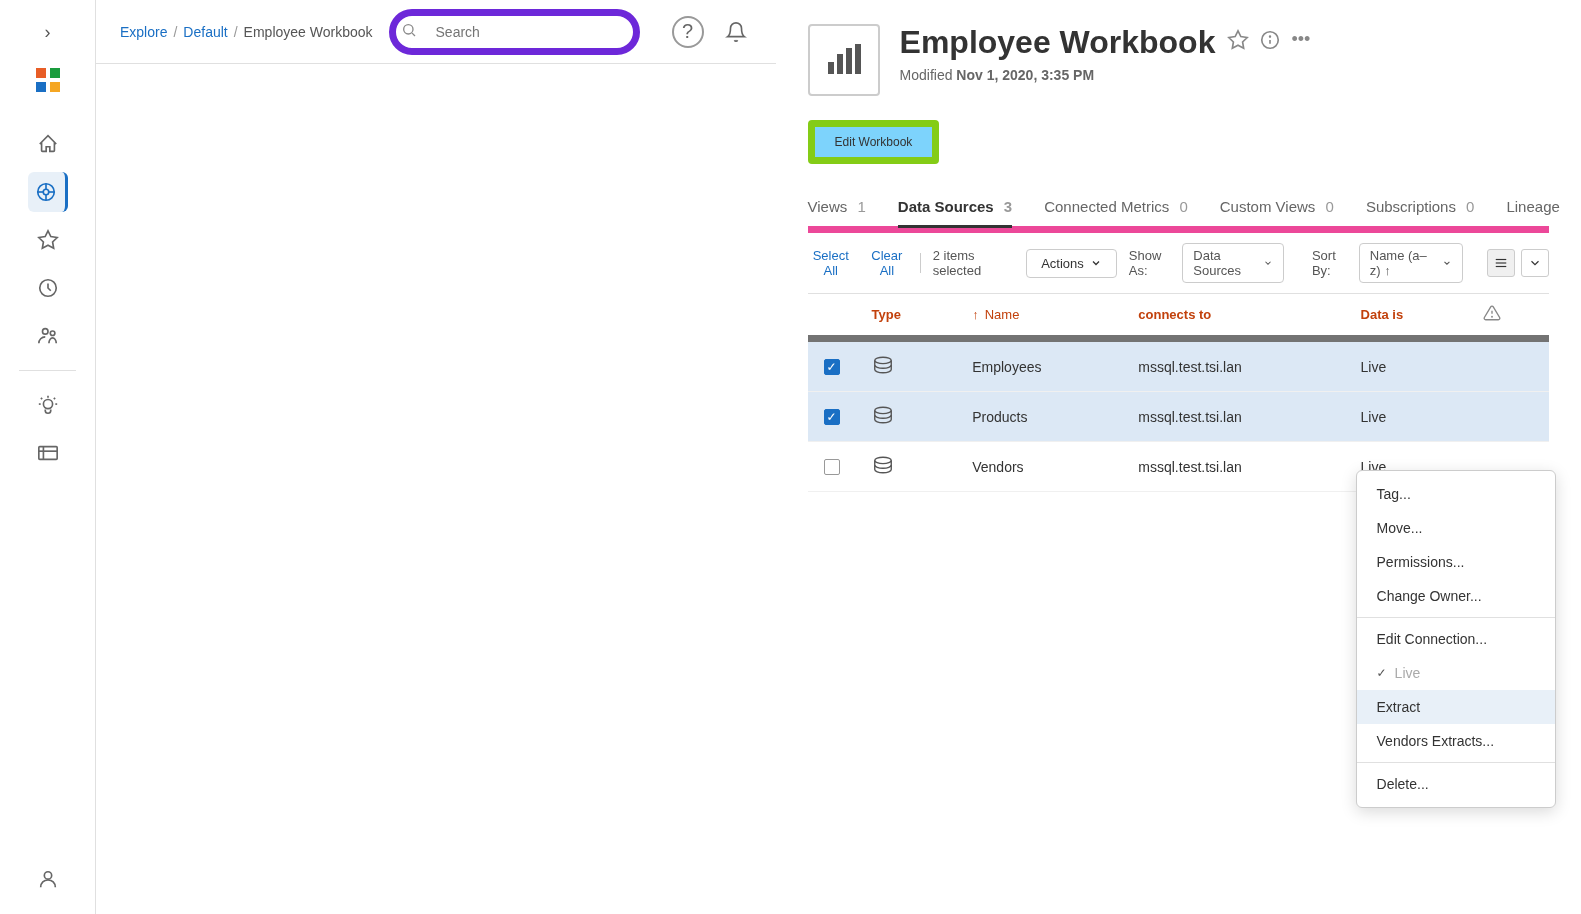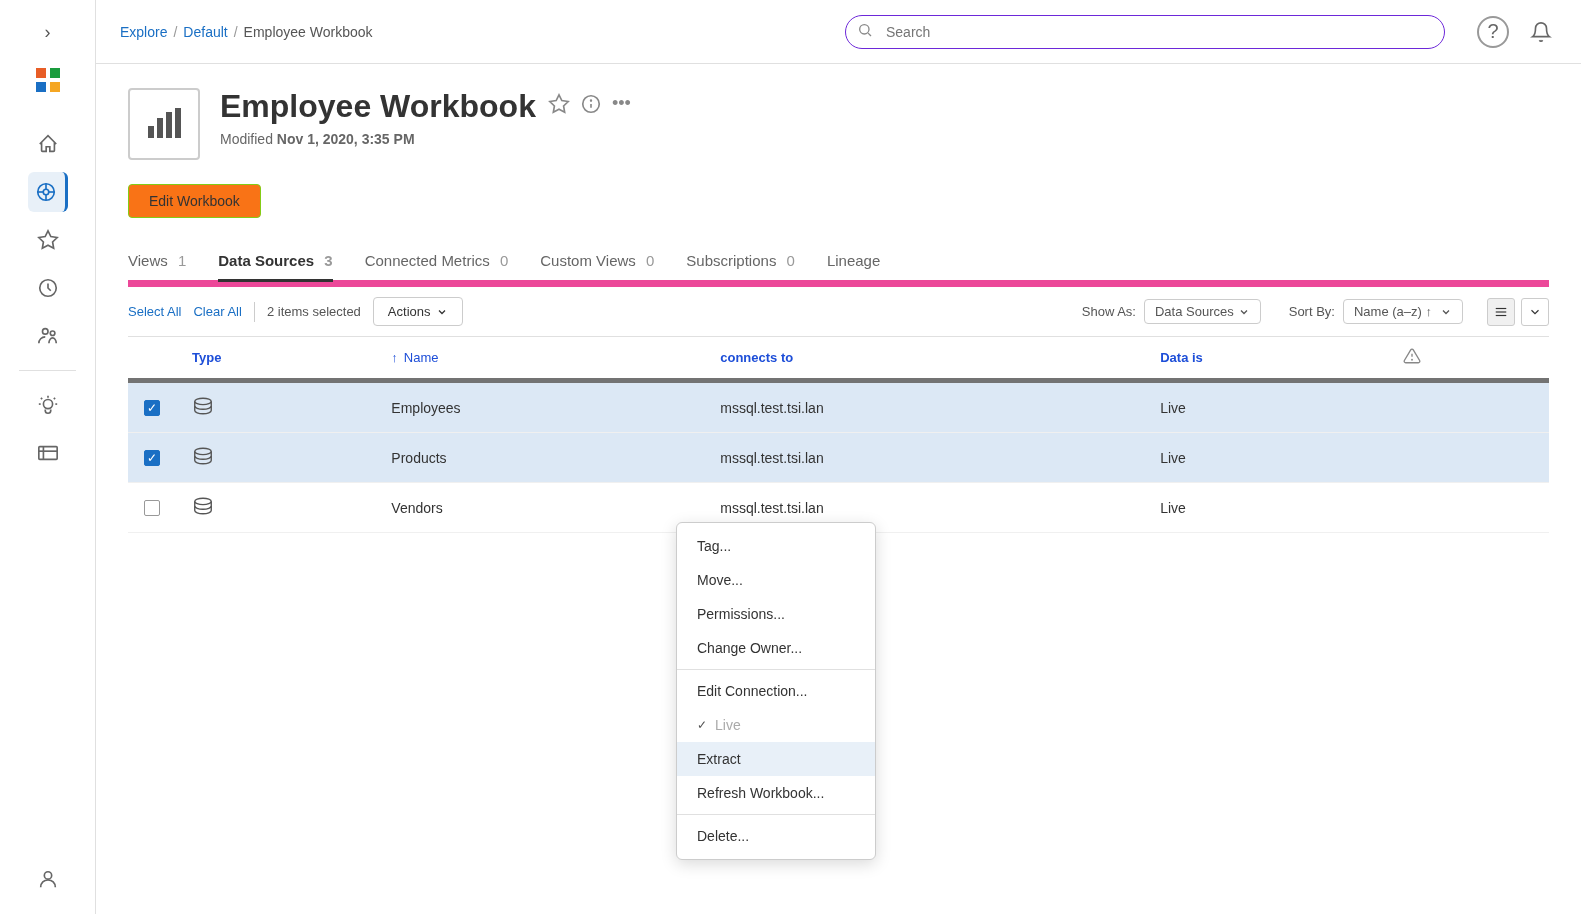--- a/index.html
+++ b/index.html
@@ -8,44 +8,44 @@
     
     .sidebar { width: 96px; background: #fff; border-right: 1px solid #e0e0e0; display: flex; flex-direction: column; align-items: center; padding: 12px 0; gap: 4px; position: relative; }
     .sidebar-toggle { width: 40px; height: 40px; display: flex; align-items: center; justify-content: center; cursor: pointer; color: #555; font-size: 18px; margin-bottom: 8px; }
     .sidebar-icon { width: 40px; height: 40px; display: flex; align-items: center; justify-content: center; cursor: pointer; color: #666; font-size: 20px; border-radius: 6px; margin: 2px 0; }
     .sidebar-icon.active { background: #e8f0f8; color: #1a6fc4; border-right: 3px solid #1a6fc4; }
     .sidebar-logo { color: #e85d26; font-size: 22px; margin-bottom: 16px; }
     .sidebar-divider { width: 60%; height: 1px; background: #e0e0e0; margin: 8px 0; }
     .sidebar-bottom { margin-top: auto; }
 
     
-    .main { flex: 1; display: flex; flex-direction: column; overflow: hidden; }
+    .main { flex: 1; display: flex; flex-direction: row; overflow: hidden; }
 
     
     .header { height: 64px; border-bottom: 1px solid #e0e0e0; display: flex; align-items: center; padding: 0 24px; gap: 16px; }
     .breadcrumb { display: flex; align-items: center; gap: 6px; font-size: 14px; color: #555; }
     .breadcrumb a { color: #1a6fc4; text-decoration: none; cursor: pointer; }
     .breadcrumb-sep { color: #999; }
     .search-bar { flex: 1; max-width: 600px; margin-left: auto; position: relative; }
-    .search-bar input { width: 100%; padding: 8px 16px 8px 40px; border: 1px solid #6d28d9; border-radius: 24px; font-size: 14px; color: #555; background: #fff; }
+    .search-bar input { width: 100%; padding: 8px 16px 8px 40px; border: 7px solid #6d28d9; border-radius: 24px; font-size: 14px; color: #555; background: #fff; }
     .search-icon { position: absolute; left: 12px; top: 50%; transform: translateY(-50%); color: #888; font-size: 16px; }
     .header-icons { display: flex; gap: 16px; align-items: center; margin-left: 16px; }
     .header-icon { font-size: 20px; color: #666; cursor: pointer; width: 32px; height: 32px; display: flex; align-items: center; justify-content: center; border-radius: 50%; border: 2px solid #999; }
     .header-icon.bell { border: none; }
 
     
     .content { flex: 1; padding: 24px 32px; overflow-y: auto; position: relative; }
     .workbook-header { display: flex; align-items: flex-start; gap: 20px; margin-bottom: 24px; }
     .workbook-icon { width: 72px; height: 72px; border: 2px solid #ccc; border-radius: 4px; display: flex; align-items: center; justify-content: center; font-size: 32px; color: #333; }
     .workbook-info { display: flex; flex-direction: column; gap: 6px; }
     .workbook-title-row { display: flex; align-items: center; gap: 12px; }
     .workbook-title { font-size: 32px; font-weight: 600; color: #333; }
     .workbook-action-icons { display: flex; gap: 10px; color: #888; font-size: 18px; cursor: pointer; }
 
-    .edit-btn { margin-bottom: 24px; padding: 8px 20px; border: 1px solid #84cc16; border-radius: 4px; background: #f97316; cursor: pointer; font-size: 14px; color: #333; }
+    .edit-btn { margin-bottom: 24px; padding: 8px 20px; border: 7px solid #84cc16; border-radius: 4px; background: #7dd3fc; cursor: pointer; font-size: 12px; color: #333; }
 
     
     .tabs { display: flex; border-bottom: 7px solid #ec4899; margin-bottom: 0; gap: 32px; }
     .tab { padding: 10px 0 10px 0; font-size: 15px; cursor: pointer; color: #666; position: relative; white-space: nowrap; }
     .tab .tab-count { margin-left: 6px; color: #999; }
     .tab.active { color: #333; font-weight: 700; border-bottom: 3px solid #333; margin-bottom: -2px; }
 
     
     .table-toolbar { display: flex; align-items: center; padding: 10px 0; gap: 12px; border-bottom: 1px solid #e0e0e0; }
     .toolbar-btn { font-size: 13px; color: #1a6fc4; cursor: pointer; font-weight: 500; padding: 4px 0; text-align: center; }
@@ -55,29 +55,29 @@
     .show-as { margin-left: auto; display: flex; align-items: center; gap: 8px; font-size: 13px; color: #555; }
     .show-as-dropdown { display: flex; align-items: center; gap: 4px; padding: 4px 10px; border: 1px solid #ccc; border-radius: 4px; cursor: pointer; }
     .sort-by { display: flex; align-items: center; gap: 8px; font-size: 13px; color: #555; margin-left: 16px; }
     .sort-dropdown { display: flex; align-items: center; gap: 8px; padding: 4px 10px; border: 1px solid #ccc; border-radius: 4px; cursor: pointer; }
     .view-icons { display: flex; gap: 6px; margin-left: 12px; }
     .view-icon { width: 28px; height: 28px; display: flex; align-items: center; justify-content: center; border: 1px solid #ccc; border-radius: 3px; cursor: pointer; font-size: 14px; color: #333; }
     .view-icon.active { background: #f0f0f0; }
 
     
     .data-table { width: 100%; border-collapse: collapse; }
-    .data-table th { text-align: left; padding: 10px 16px; font-size: 13px; font-weight: 600; color: #1d4ed8; border-bottom: 5px solid #737373; }
+    .data-table th { text-align: left; padding: 10px 16px; font-size: 13px; font-weight: 600; color: #c2410c; border-bottom: 7px solid #737373; }
     .data-table td { padding: 12px 16px; font-size: 14px; color: #333; border-bottom: 1px solid #f0f0f0; }
     .data-table tr.selected td { background: #dce8f5; }
     .checkbox { width: 16px; height: 16px; border: 1px solid #999; border-radius: 2px; cursor: pointer; display: flex; align-items: center; justify-content: center; font-size: 12px; }
     .checkbox.checked { background: #1a6fc4; border-color: #1a6fc4; color: #fff; }
     .col-name { display: flex; align-items: center; gap: 6px; font-weight: 500; cursor: pointer; }
 
     
-    .dropdown-menu { position: absolute; background: #fff; border: 1px solid #ccc; border-radius: 6px; box-shadow: 0 4px 16px rgba(0,0,0,0.15); z-index: 100; min-width: 200px; padding: 6px 0; top: 458px; left: 580px; }
+    .dropdown-menu { position: absolute; background: #fff; border: 1px solid #ccc; border-radius: 6px; box-shadow: 0 4px 16px rgba(0,0,0,0.15); z-index: 100; min-width: 200px; padding: 6px 0; top: 470px; left: 580px; }
     .menu-item { padding: 9px 20px; cursor: pointer; font-size: 14px; color: #333; display: flex; align-items: center; gap: 8px; }
     .menu-item.highlighted { background: #e8f0f8; }
     .menu-item.disabled { color: #aaa; cursor: default; }
     .menu-divider { height: 1px; background: #e0e0e0; margin: 4px 0; }
     .check-icon { font-size: 12px; color: #555; }
   </style>
 </head>
 <body>
 
 <div class="sidebar">
@@ -360,19 +360,19 @@
       <div class="menu-item">Move...</div>
       <div class="menu-item">Permissions...</div>
       <div class="menu-item">Change Owner...</div>
       <div class="menu-divider"></div>
       <div class="menu-item">Edit Connection...</div>
       <div class="menu-item disabled">
         <span class="check-icon">✓</span>
         Live
       </div>
       <div class="menu-item highlighted">Extract</div>
-      <div class="menu-item">Refresh Workbook...</div>
+      <div class="menu-item">Vendors Extracts...</div>
       <div class="menu-divider"></div>
       <div class="menu-item">Delete...</div>
     </div>
 
   </div>
 </div>
 
 </body></html>

